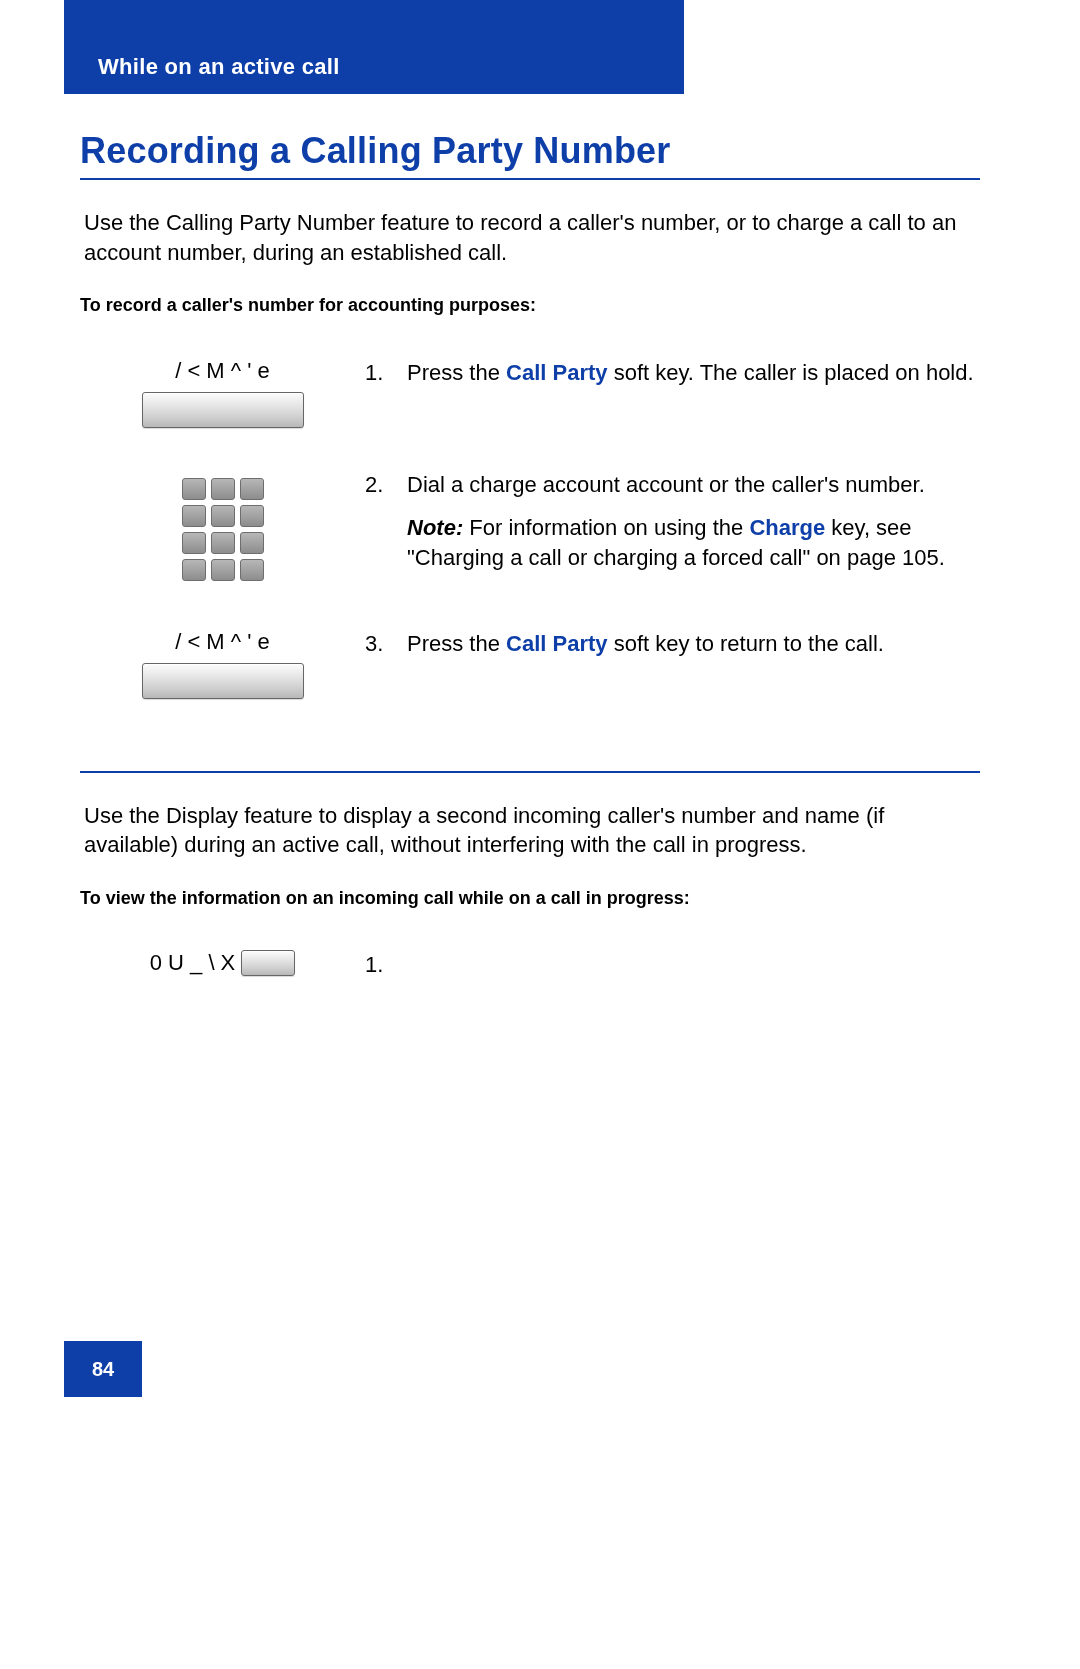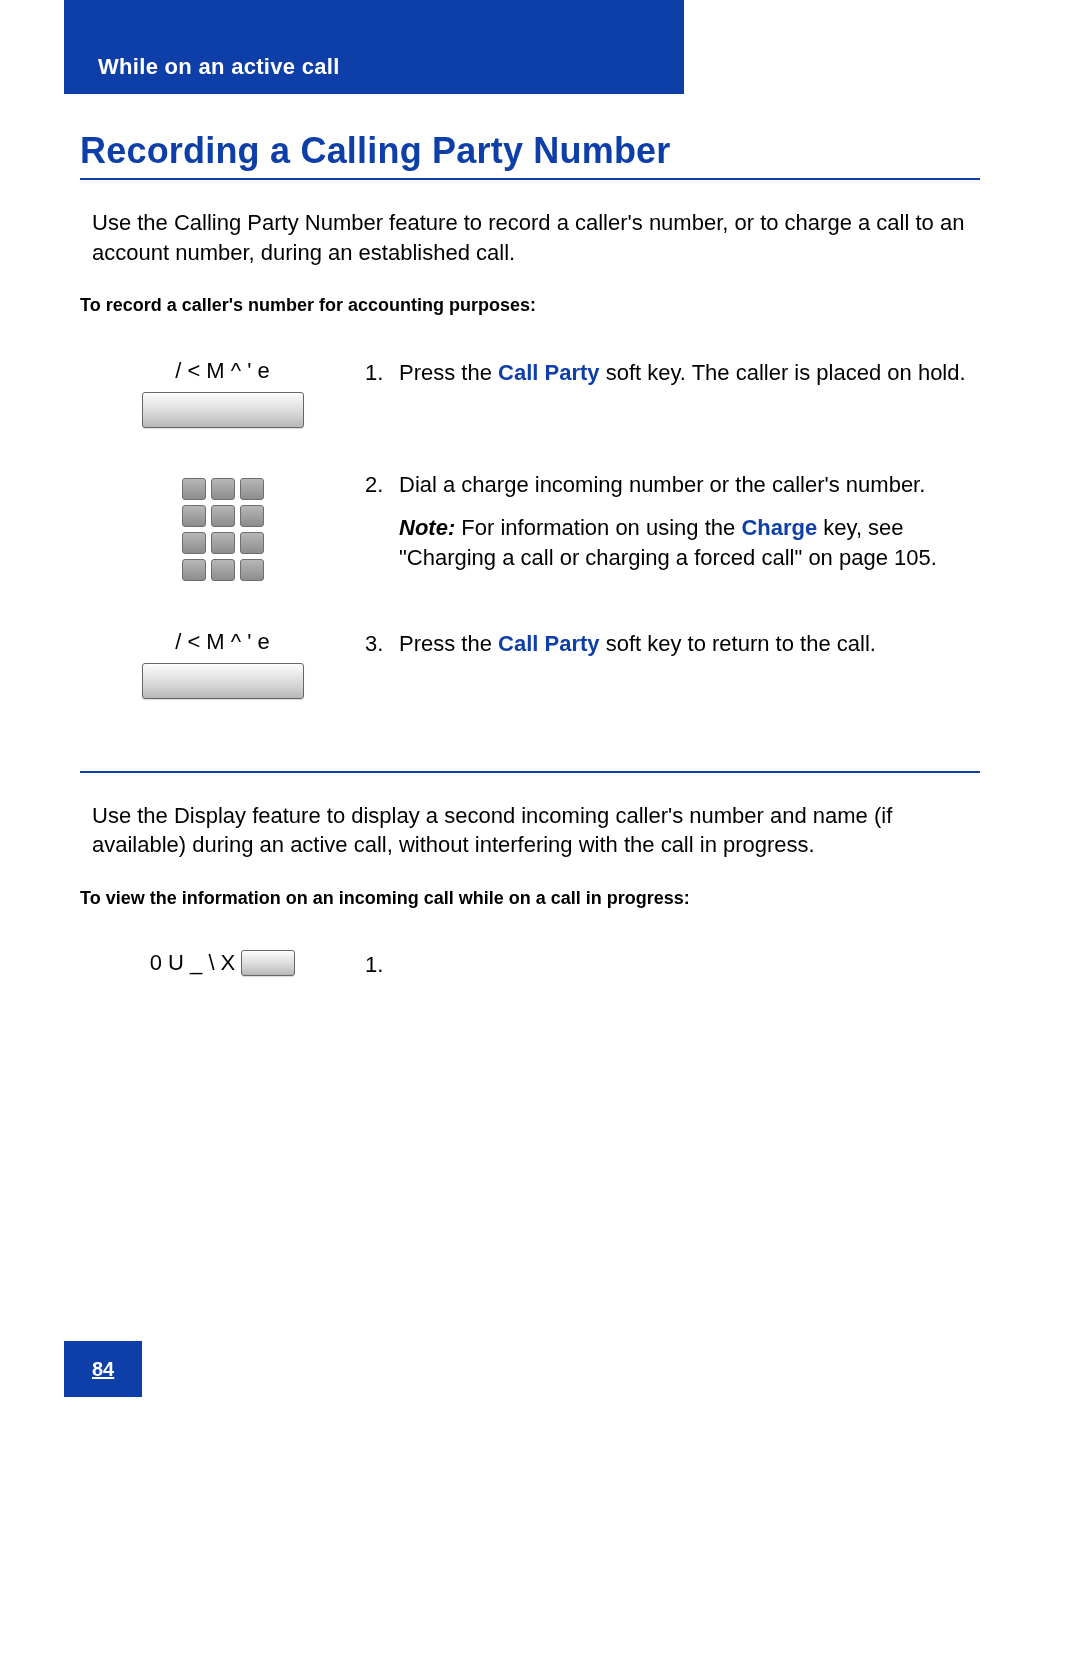--- a/index.html
+++ b/index.html
@@ -49,21 +49,21 @@
     letter-spacing: 0.2px;
   }
   .title-rule {
     border: none;
     border-top: 2px solid #0e3fa9;
     margin: 0 0 28px 0;
   }
   p.body {
     font-size: 22px;
     line-height: 1.35;
-    margin: 0 0 26px 12px;
+    margin: 0 0 26px 4px;
   }
   p.task {
     font-size: 18px;
     line-height: 1.35;
     font-weight: 700;
     margin: 0 0 40px 0;
   }
   .steps {
     width: 100%;
   }
@@ -123,21 +123,21 @@
     flex: 1;
     font-size: 22px;
     line-height: 1.35;
     display: flex;
   }
   .step-num {
     width: 34px;
     flex: 0 0 34px;
   }
   .step-text p {
-    margin: 0 0 14px 0;
+    margin: 0 0 14px 8px;
   }
   .key-term {
     color: #0e3fa9;
     font-weight: 700;
   }
   .note-label {
     font-style: italic;
     font-weight: 700;
   }
   .inline-key-row {
@@ -153,21 +153,20 @@
     height: 56px;
     background: #0e3fa9;
     padding: 0 28px;
     display: flex;
     align-items: center;
   }
   .footer .page-num {
     color: #fff;
     font-weight: 700;
     font-size: 20px;
-    text-decoration: underline;
   }
   .section-gap {
     height: 30px;
   }
 </style>
 </head>
 <body>
 
 <div class="page">
 
@@ -213,21 +212,21 @@
             <div class="key"></div>
             <div class="key"></div>
             <div class="key"></div>
             <div class="key"></div>
             <div class="key"></div>
           </div>
         </div>
         <div class="text-col">
           <div class="step-num">2.</div>
           <div class="step-text">
-            <p>Dial a charge incoming number or the caller's number.</p>
+            <p>Dial a charge account account or the caller's number.</p>
             <p>
               <span class="note-label">Note:</span><span> For information on using the </span><span class="key-term">Charge</span><span> key, see "Charging a call or charging a forced call" on page 105.</span>
             </p>
           </div>
         </div>
       </div>
 
       <div class="step-row">
         <div class="icon-col">
           <div class="softkey-label">/ &lt; M ^ ' e</div>

